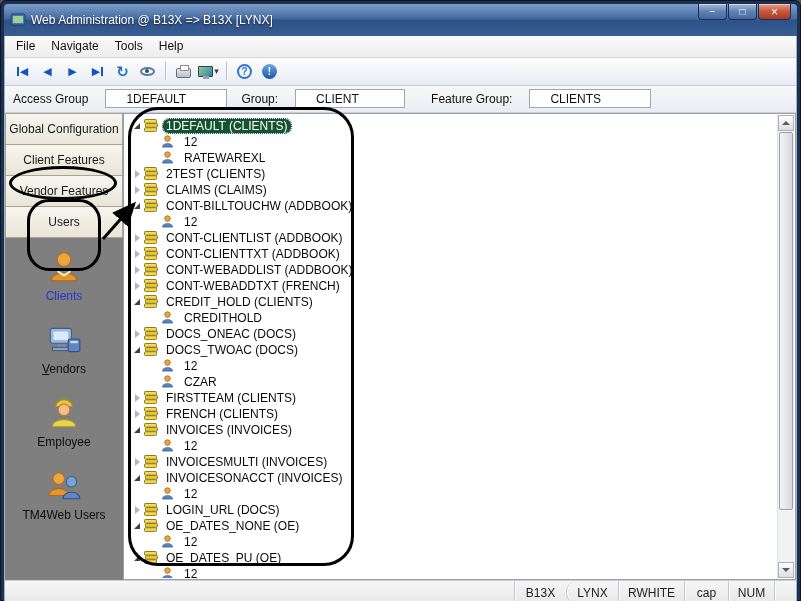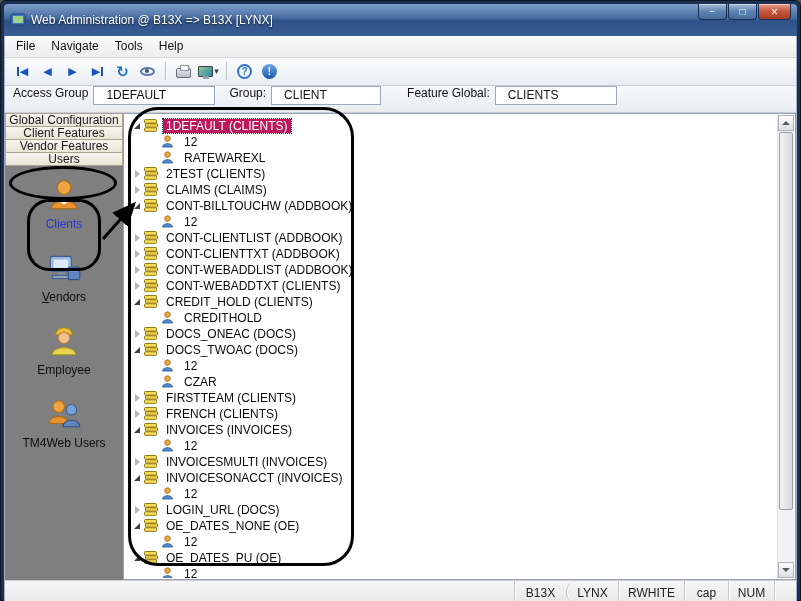--- a/index.html
+++ b/index.html
@@ -47,31 +47,31 @@
                   background:linear-gradient(135deg,#8fd08f,#2f7fb0); }
   .icon-monitor::after { content:""; position:absolute; bottom:-3px; left:4px; width:6px; height:3px; background:#9aa0a8; }
   .dd-glyph { color:#3c3c3c; font-size:9px; margin-left:1px; }
   .icon-help { width:15px; height:15px; border-radius:50%; border:2px solid #2f74d0; color:#2f74d0;
                font-size:10px; font-weight:bold; display:flex; align-items:center; justify-content:center; }
   .icon-info { width:15px; height:15px; border-radius:50%; background:linear-gradient(#6aa6e8,#1b55a8); color:#fff;
                font-size:10px; font-weight:bold; display:flex; align-items:center; justify-content:center; }
 
   
   .formbar { height:27px; background:linear-gradient(#f7f8fa,#e9edf2); border-bottom:1px solid #c9ced8;
-             display:flex; align-items:flex-start; padding-left:8px; }
+             display:flex; align-items:center; padding-left:8px; }
   .flabel { font-size:12px; color:#111; margin-right:5px; white-space:nowrap; }
   .ml1 { margin-left:14px; } .ml2 { margin-left:26px; }
-  .finput { height:19px; border:1px solid #9aa7b8; background:#fff; font-size:12px; padding:0 12px; color:#111; }
+  .finput { height:19px; border:1px solid #9aa7b8; background:#fff; font-size:12px; padding:0 20px; color:#111;margin-left:12px; }
   .w1 { width:122px; } .w2 { width:110px; }
 
   
   .content { height:468px; display:flex; }
 
   .sidebar { width:118px; background:#7f7f7f; display:flex; flex-direction:column; flex:none; }
-  .side-btn { height:14px; background:linear-gradient(#f7f5ee,#e9e5d8); border:1px solid #a8a48f; margin-top:-1px;
+  .side-btn { height:32px; background:linear-gradient(#f7f5ee,#e9e5d8); border:1px solid #a8a48f; margin-top:-1px;
               display:flex; align-items:center; justify-content:center; font-size:12px; color:#1a1a1a; }
   .side-btn:first-child { margin-top:0; }
   .side-icons { flex:1; display:flex; flex-direction:column; align-items:center; padding-top:10px; }
   .side-item { height:73px; display:flex; flex-direction:column; align-items:center; width:100%; }
   .side-ic svg { width:38px; height:38px; display:block; }
   .side-label { font-size:12px; color:#0d0d0d; margin-top:3px; }
   .side-label.active { color:#2237d2; }
   .u-first::first-letter { text-decoration:underline; }
 
   .main { flex:1; position:relative; background:#fff; border:1px solid #98a0ac; }
@@ -80,21 +80,21 @@
   .tr-group { padding-left:6px; }
   .tr-user  { padding-left:36px; }
   .expander { width:12px; height:16px; display:flex; align-items:center; justify-content:center; flex:none; }
   .exp-closed::before { content:""; width:0; height:0; border-top:4px solid transparent;
                         border-bottom:4px solid transparent; border-left:5px solid #aeb6c2; }
   .exp-open::before { content:""; width:0; height:0; border-left:6px solid transparent; border-bottom:6px solid #3c4148; }
   .tree-icon { width:18px; height:16px; display:flex; align-items:center; flex:none; }
   .tree-icon svg { width:16px; height:13px; }
   .tr-user .tree-icon svg { width:13px; height:13px; }
   .tree-label { margin-left:2px; font-size:12px; color:#0a0a0a; white-space:nowrap; line-height:14px; padding:0 3px; }
-  .tree-label.selected { background:#be185d; color:#fff; outline:1px dotted #15366e; }
+  .tree-label.selected { background:#14532d; color:#fff; outline:1px dotted #15366e;border-radius:6px; }
 
   .scrollbar { position:absolute; top:1px; right:1px; bottom:1px; width:17px; background:#f1f2f4;
                display:flex; flex-direction:column; justify-content:space-between; border-left:1px solid #e0e2e6; }
   .sb-arrow { height:16px; background:linear-gradient(#fefefe,#dcdee2); border:1px solid #aeb2ba;
               display:flex; align-items:center; justify-content:center; }
   .sb-tri-up { width:0; height:0; border-left:4px solid transparent; border-right:4px solid transparent; border-bottom:4px solid #565c64; }
   .sb-tri-down { width:0; height:0; border-left:4px solid transparent; border-right:4px solid transparent; border-top:4px solid #565c64; }
   .sb-thumb { position:absolute; left:1px; right:1px; top:17px; height:378px;
               background:linear-gradient(90deg,#f2f3f5,#d8dadd); border:1px solid #9b9fa6; border-radius:2px; }
 
@@ -185,21 +185,21 @@
       <span class="tb-btn">
           <span class="icon-info">!</span>
         </span>
     </div>
 
     <div class="formbar">
       <span class="flabel">Access Group</span>
       <input class="finput w1" value="1DEFAULT" style="">
       <span class="flabel ml1">Group:</span>
       <input class="finput w2" value="CLIENT" style="">
-      <span class="flabel ml2">Feature Global:</span>
+      <span class="flabel ml2">Feature Group:</span>
       <input class="finput w1" value="CLIENTS" style="">
     </div>
 
     <div class="content">
 
       <div class="sidebar">
         <div class="side-btn">Global Configuration</div>
         <div class="side-btn">Client Features</div>
         <div class="side-btn">Vendor Features</div>
         <div class="side-btn">Users</div>
@@ -375,21 +375,21 @@
               <span class="expander exp-closed"></span>
               <span class="tree-icon">
     <svg viewBox="0 0 16 13">
                   <g stroke="#8f7a1e" stroke-width="1">
                     <rect x="1.5" y="0.5" width="12" height="3.6" rx="0.8" fill="#f5da58"></rect>
                     <rect x="2.5" y="4.6" width="12" height="3.6" rx="0.8" fill="#e9c93e"></rect>
                     <rect x="1.5" y="8.8" width="12" height="3.6" rx="0.8" fill="#f5da58"></rect>
                   </g>
                 </svg>
   </span>
-              <span class="tree-label">CONT-WEBADDTXT (CLIENTS)</span>
+              <span class="tree-label">CONT-WEBADDTXT (FRENCH)</span>
             </div>
             <div class="tree-row tr-group">
               <span class="expander exp-open"></span>
               <span class="tree-icon">
     <svg viewBox="0 0 16 13">
                   <g stroke="#8f7a1e" stroke-width="1">
                     <rect x="1.5" y="0.5" width="12" height="3.6" rx="0.8" fill="#f5da58"></rect>
                     <rect x="2.5" y="4.6" width="12" height="3.6" rx="0.8" fill="#e9c93e"></rect>
                     <rect x="1.5" y="8.8" width="12" height="3.6" rx="0.8" fill="#f5da58"></rect>
                   </g>

